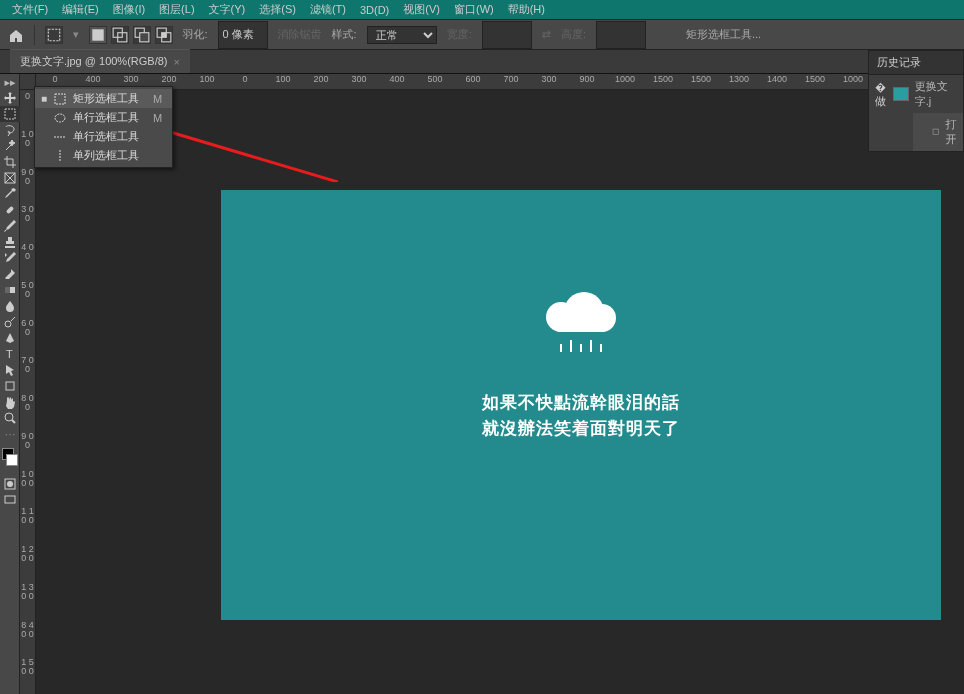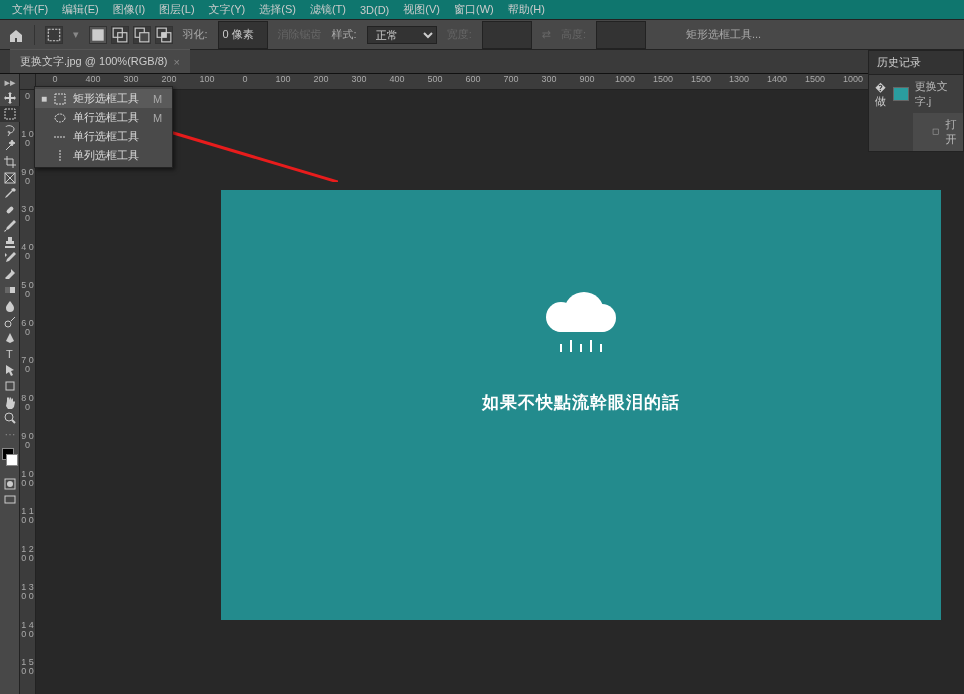--- a/index.html
+++ b/index.html
@@ -343,21 +343,21 @@
 0
 0</span>
         <span>1
 2
 0
 0</span>
         <span>1
 3
 0
 0</span>
-        <span>1
+        <span>8
 4
 0
 0</span>
         <span>1
 5
 0
 0</span>
     </div>
     <div class="canvas-area">
       <div class="artboard">
@@ -371,20 +371,21 @@
           <div class="rain">
               <span></span>
               <span></span>
               <span></span>
               <span></span>
               <span></span>
             </div>
         </div>
         <div class="art-text">
           <div>如果不快點流幹眼泪的話</div>
+          <div>就沒辦法笑着面對明天了</div>
         </div>
       </div>
     </div>
   </div>
 </div>
 
 <div class="flyout">
   <div class="flyout-item active">
     <span class="flyout-bullet">■</span>
     <span class="flyout-icon">

